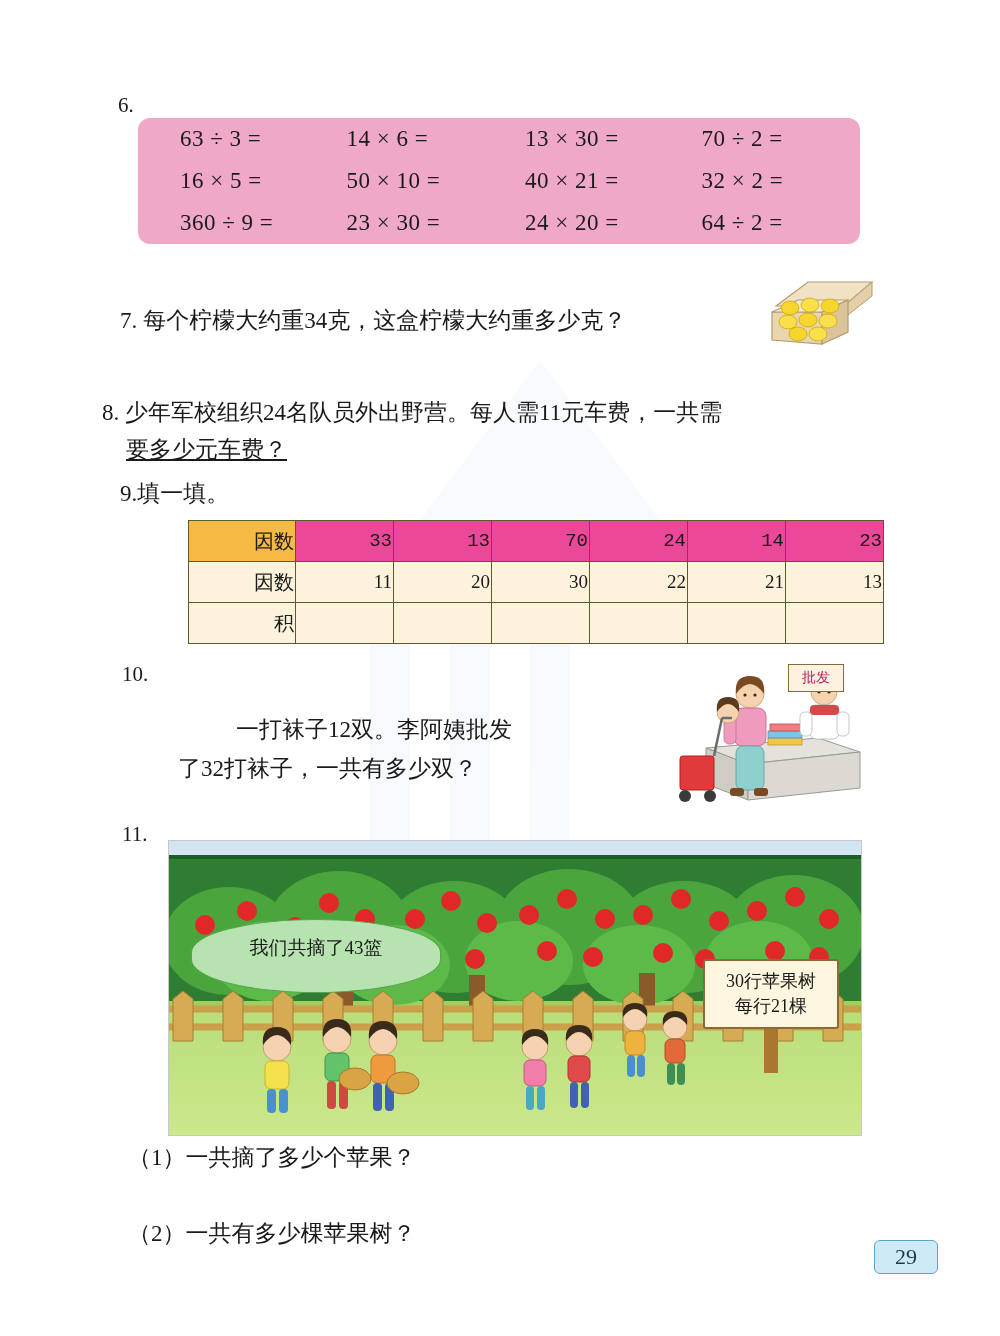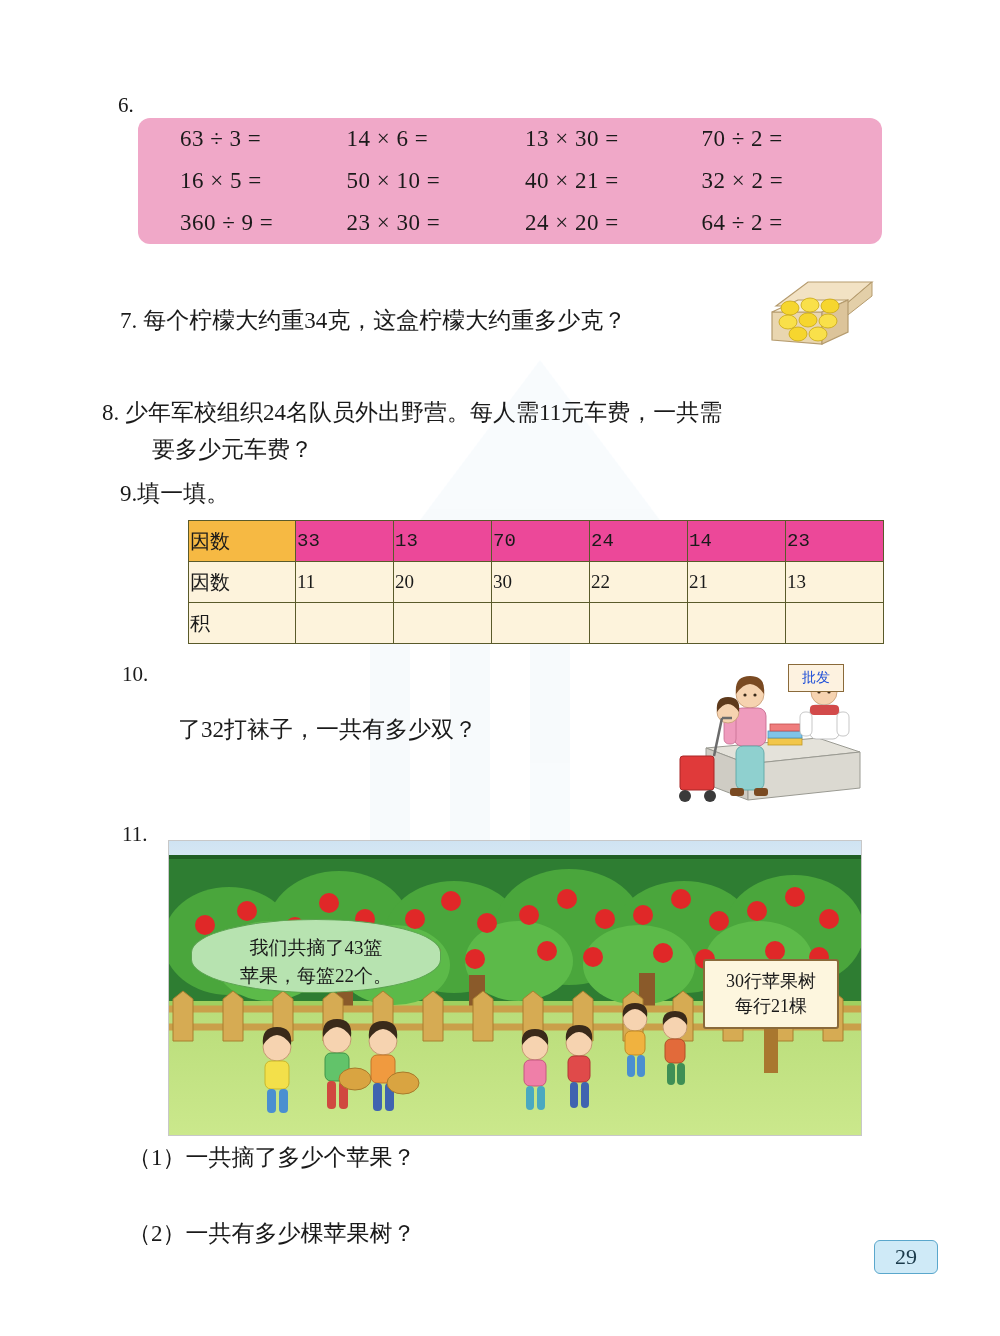--- a/index.html
+++ b/index.html
@@ -66,21 +66,20 @@
     position: absolute;
     left: 118px; top: 93px;
     font-size: 21px;
   }
   .ex6-box {
     position: absolute;
     left: 138px; top: 118px;
     width: 722px; height: 126px;
     background: #f0a8c8;
     border-radius: 12px;
-    padding-left: 22px;
   }
   .ex6-grid {
     position: absolute;
     left: 0; top: 0;
     width: 722px; height: 126px;
     display: grid;
     grid-template-columns: 1fr 1fr 1fr 1fr;
     grid-template-rows: 1fr 1fr 1fr;
     align-items: center;
   }
@@ -112,39 +111,39 @@
   }
 
   
   .q8 {
     position: absolute;
     left: 102px; top: 394px;
     width: 760px;
     font-size: 23px;
     line-height: 1.62;
   }
-  .q8 .l2 { display: block; margin-left: 50px; }
+  .q8 .l2 { display: block; margin-left: 24px; text-decoration: underline; }
 
   
   .q9 {
     position: absolute;
     left: 120px; top: 478px;
     font-size: 23px;
   }
   .tbl9 {
     position: absolute;
     left: 188px; top: 520px;
     border-collapse: collapse;
     font-size: 19px;
   }
   .tbl9 td, .tbl9 th {
     border: 1.6px solid #5a5a2a;
     width: 95px;
     height: 38px;
-    text-align: left;
+    text-align: right;
     font-weight: normal;
     font-family: "Liberation Serif", serif;
   }
   .tbl9 .hdrcell { background: #f6b943; width: 104px; font-size: 20px; }
   .tbl9 .goldcell { background: #ec4899; font-family: Liberation Mono, monospace; }
   .tbl9 .creamcell { background: #fdf3dc; }
   .tbl9 .labelcell { background: #fdf3dc; width: 104px; font-size: 20px; }
 
   
   .q10-num {
@@ -164,21 +163,21 @@
     position: absolute;
     left: 628px; top: 660px;
     width: 250px; height: 160px;
   }
   .pifa-sign {
     position: absolute;
     left: 160px; top: 4px;
     width: 54px; height: 26px;
     background: #fdf2e0;
     border: 1.6px solid #8a6a3a;
-    color: #1d4ed8;
+    color: #be185d;
     font-size: 14px;
     text-align: center;
     line-height: 26px;
   }
 
   
   .q11-num {
     position: absolute;
     left: 122px; top: 822px;
     font-size: 21px;
@@ -346,20 +345,21 @@
       <td class="creamcell"></td>
       <td class="creamcell"></td>
       <td class="creamcell"></td>
       <td class="creamcell"></td>
     </tr>
   </tbody>
     </table>
 
   <div class="q10-num">10.</div>
   <div class="q10-text">
+    <span class="l1">一打袜子12双。李阿姨批发</span>
     <span>了32打袜子，一共有多少双？</span>
   </div>
 
   <div class="q10-scene">
     <svg width="250" height="160" viewBox="0 0 250 160">
 
       <polygon points="78,88 190,78 232,92 120,104" fill="#e4e2da" stroke="#9a9a92" stroke-width="1"></polygon>
       <polygon points="78,88 120,104 120,140 78,124" fill="#cfccc4" stroke="#9a9a92" stroke-width="1"></polygon>
       <polygon points="120,104 232,92 232,128 120,140" fill="#dbd9d1" stroke="#9a9a92" stroke-width="1"></polygon>
 
@@ -530,21 +530,20 @@
         <circle cx="506" cy="186" r="12" fill="#f6d3b0" stroke="#c49a72"></circle>
         <path d="M494,184 q12,-16 24,0 q2,-14 -12,-14 q-14,0 -12,14z" fill="#3a2a1a"></path>
         <rect x="496" y="198" width="20" height="24" rx="6" fill="#e26a3a" stroke="#b14e26"></rect>
         <rect x="498" y="222" width="8" height="22" rx="4" fill="#3f8f55"></rect>
         <rect x="508" y="222" width="8" height="22" rx="4" fill="#3f8f55"></rect>
       </g>
     </svg>
 
     <div class="speech">
       <div>我们共摘了43篮</div>
-      <div>苹果，每篮22个。</div>
     </div>
 
     <div class="sign-post">
       <div class="sign-board">
         <div>30行苹果树</div>
         <div>每行21棵</div>
       </div>
       <div class="sign-leg"></div>
     </div>
   </div>

